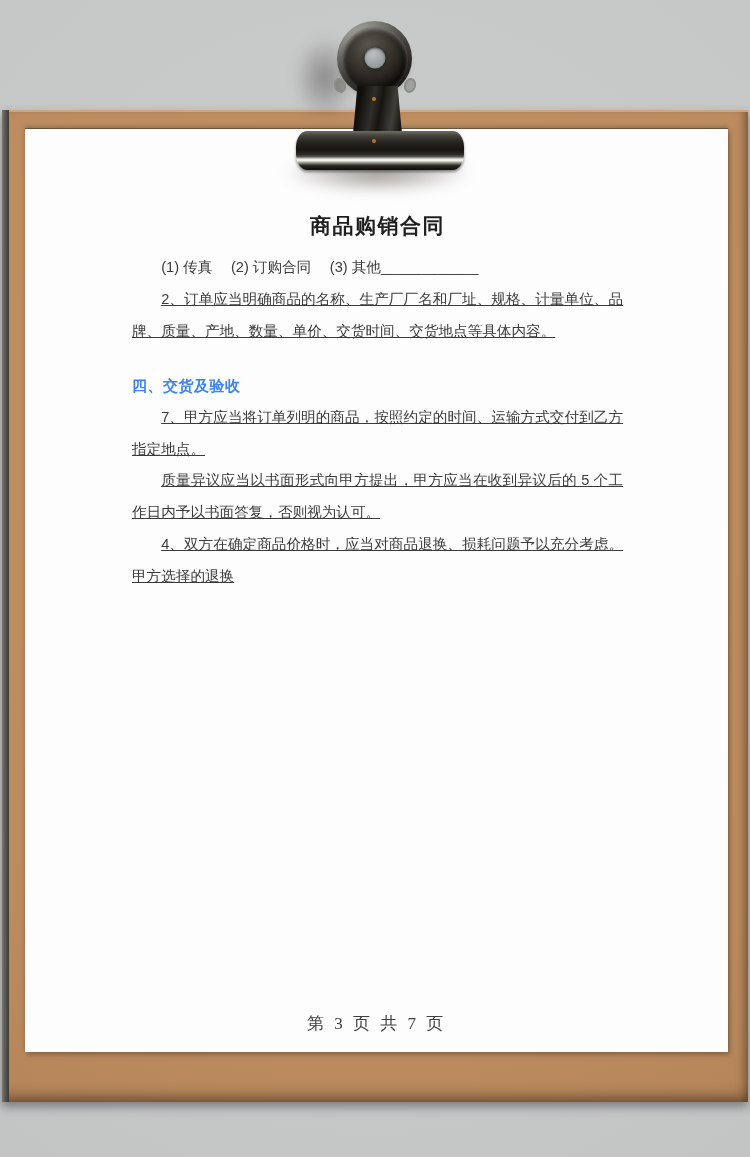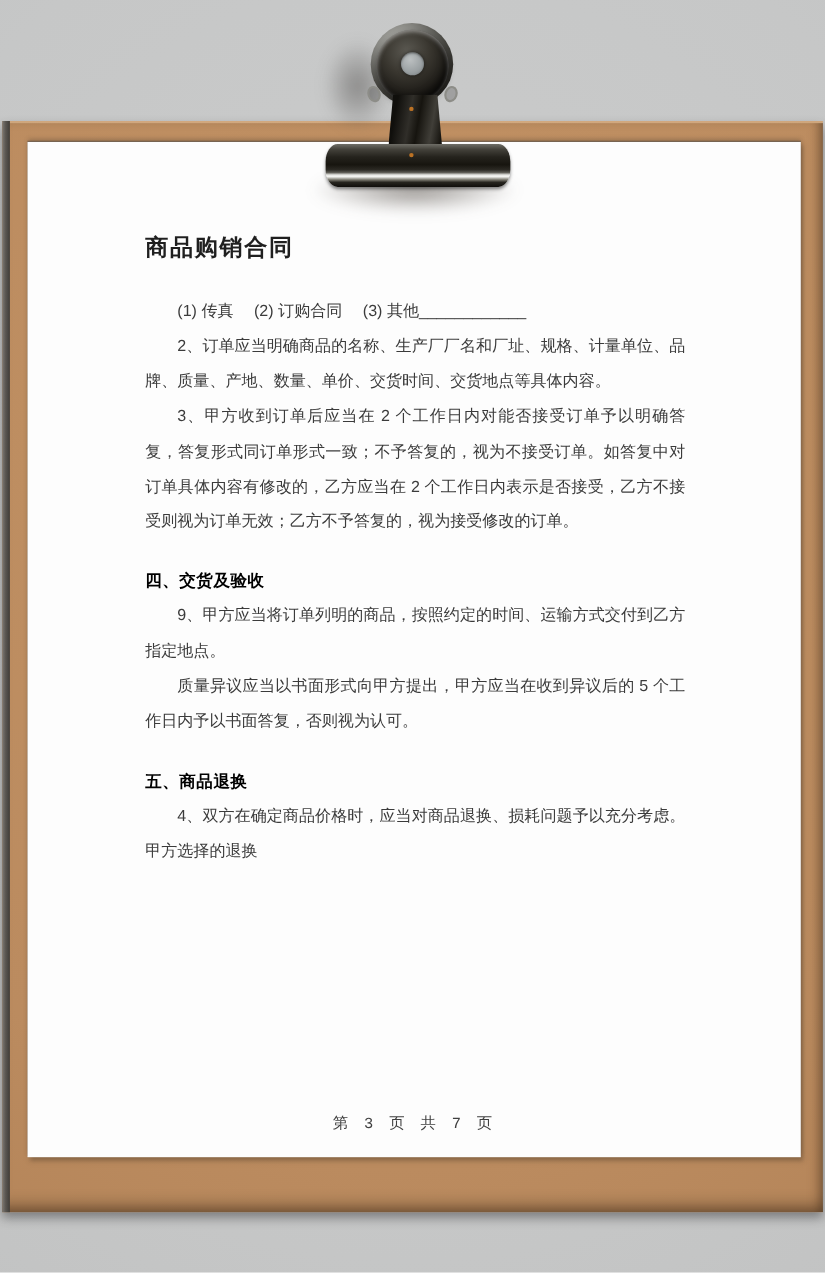--- a/index.html
+++ b/index.html
@@ -33,33 +33,33 @@
     box-shadow:
       0 -1px 0 rgba(70,60,50,0.6),
       0 -3px 4px rgba(70,60,50,0.3),
       2px 3px 4px rgba(95,72,50,0.5);
   }
   .paper-content {
     position:absolute; left:107px; right:105px; top:0;
     color:#3b3b3b; font-size:14.6px; line-height:31.9px;
   }
   .doc-title {
-    margin-top:82px; text-align:left;
+    margin-top:82px; text-align:center;
     font-size:21px; line-height:30px; font-weight:700;
     letter-spacing:1.5px; color:#1f1f1f;
   }
-  .opts { margin-top:27px; text-indent:2em; white-space:nowrap; }
-  .para { text-align:justify; text-indent:2em; }
+  .opts { margin-top:11px; text-indent:2em; white-space:nowrap; }
+  .para { text-align:justify; text-indent:2em;text-decoration:underline; }
   .sec-heading {
-    margin-top:22px; font-weight:700; color:#000000; font-size:15px;
+    margin-top:22px; font-weight:700; color:#3b82f6; font-size:15px;
     line-height:31.9px; letter-spacing:0.5px;
   }
   .page-footer {
     position:absolute; left:0; right:0; top:883px; text-align:center;
-    font-family:Liberation Mono, monospace; font-size:14px;
+    font-family:Liberation Serif, serif; font-size:17px;
     letter-spacing:3px; color:#3f3f3f;
   }
 
   
   .clip-wall-shadow {
     position:absolute; left:294px; top:36px; width:62px; height:84px;
     border-radius:50%;
     background: radial-gradient(closest-side, rgba(75,73,71,0.5), rgba(75,73,71,0));
     filter: blur(6px);
   }
@@ -118,27 +118,25 @@
 <div class="scene">
 
   <div class="board"></div>
   <div class="board-left-edge"></div>
 
   <div class="paper">
     <div class="paper-content">
       <h1 class="doc-title">商品购销合同</h1>
       <p class="opts">(1) 传真　 (2) 订购合同　 (3) 其他____________</p>
       <p class="para">2、订单应当明确商品的名称、生产厂厂名和厂址、规格、计量单位、品牌、质量、产地、数量、单价、交货时间、交货地点等具体内容。</p>
-      <p class="para">3、甲方收到订单后应当在 2 个工作日内对能否接受订单予以明确答复，答复形式同订单形式一致；不予答复的，视为不接受订单。如答复中对订单具体内容有修改的，乙方应当在 2 个工作日内表示是否接受，乙方不接受则视为订单无效；乙方不予答复的，视为接受修改的订单。</p>
 
       <h2 class="sec-heading">四、交货及验收</h2>
-      <p class="para">9、甲方应当将订单列明的商品，按照约定的时间、运输方式交付到乙方指定地点。</p>
+      <p class="para">7、甲方应当将订单列明的商品，按照约定的时间、运输方式交付到乙方指定地点。</p>
       <p class="para">质量异议应当以书面形式向甲方提出，甲方应当在收到异议后的 5 个工作日内予以书面答复，否则视为认可。</p>
 
-      <h2 class="sec-heading">五、商品退换</h2>
       <p class="para">4、双方在确定商品价格时，应当对商品退换、损耗问题予以充分考虑。甲方选择的退换</p>
     </div>
     <div class="page-footer">第 3 页 共 7 页</div>
   </div>
 
   <div>
     <div class="clip-wall-shadow"></div>
     <div class="clip-bar-shadow"></div>
     <div class="clip-knob-backring"></div>
     <div class="clip-knob">

